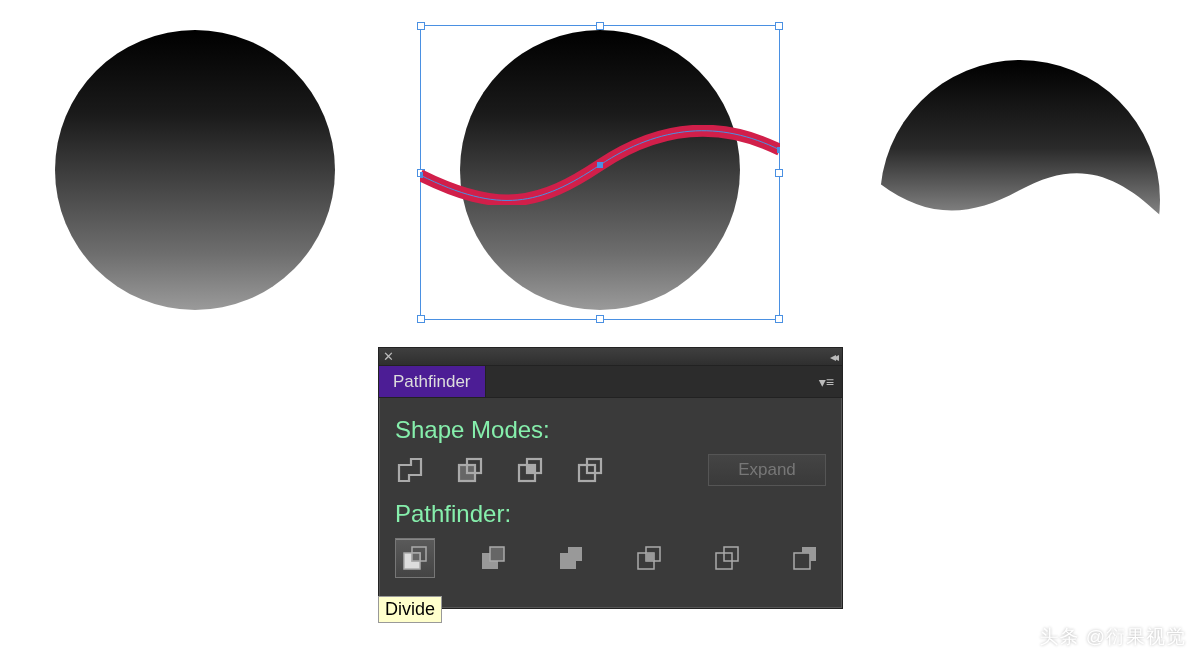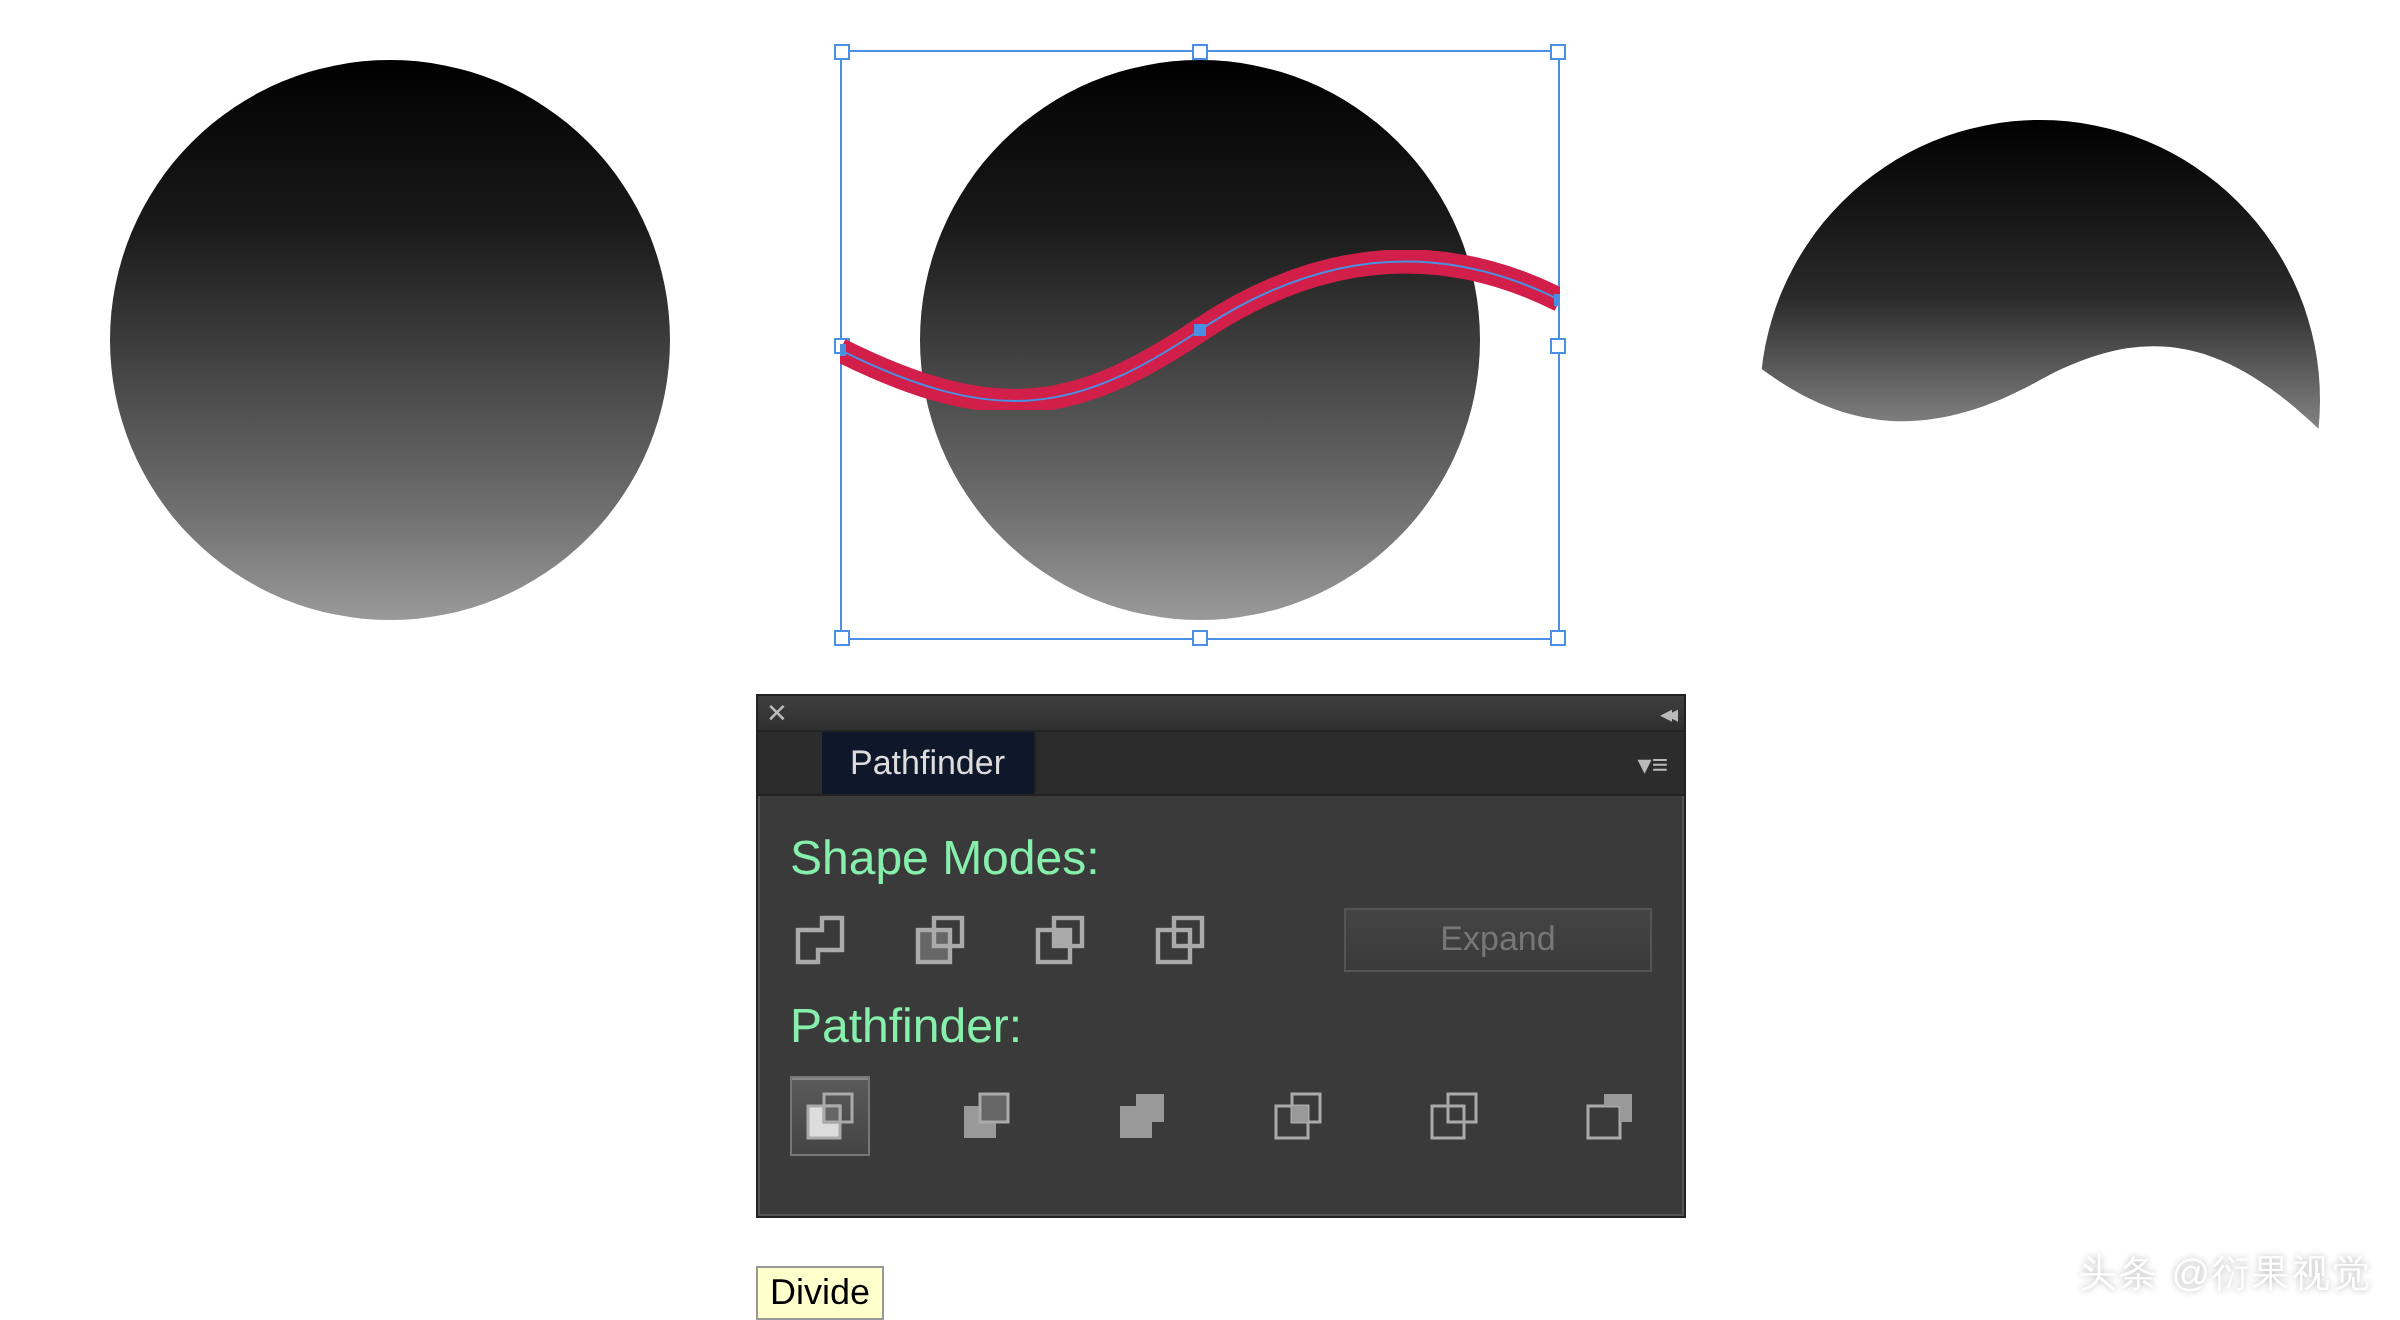--- a/index.html
+++ b/index.html
@@ -34,45 +34,45 @@
 
   .shape3-wrap { position: absolute; left: 875px; top: 50px; width: 290px; height: 160px; }
   .shape3-wrap svg { width: 100%; height: 100%; }
 
   
   .panel { position: absolute; left: 378px; top: 347px; width: 465px; background: #3a3a3a; border: 1px solid #222; box-shadow: 0 0 0 1px #555 inset; color: #ccc; font-size: 17px; }
   .panel-topbar { height: 18px; background: linear-gradient(#3f3f3f,#2f2f2f); border-bottom: 1px solid #222; position: relative; }
   .close-x { position: absolute; left: 4px; top: 1px; color: #bbb; font-size: 13px; cursor: pointer; }
   .collapse-arrows { position: absolute; right: 6px; top: 2px; color: #bbb; font-size: 12px; letter-spacing: -3px; }
   .tabbar { height: 32px; background: #2c2c2c; display: flex; align-items: stretch; border-bottom: 1px solid #222; position: relative; }
-  .tab { padding: 6px 14px 0 14px; background: #0f172a; color: #ddd; font-size: 17px; border-right: 1px solid #222; margin-left: 32px; }
+  .tab { padding: 6px 14px 0 14px; background: #4c1d95; color: #ddd; font-size: 17px; border-right: 1px solid #222; }
   .panel-menu { position: absolute; right: 8px; top: 8px; color: #bbb; font-size: 14px; }
 
   .panel-body { padding: 12px 16px 16px 16px; }
   .section-label { color: #86efac; margin: 6px 0 10px 0; font-size: 24px; }
   .row { display: flex; align-items: center; gap: 30px; margin-bottom: 14px; }
   .row.pf { gap: 38px; }
 
   .mode-btn { width: 30px; height: 30px; display: flex; align-items: center; justify-content: center; cursor: pointer; }
   .mode-btn svg { width: 28px; height: 28px; }
   .mode-btn .s1 { fill: none; stroke: #aaa; stroke-width: 2.2; }
   .mode-btn .s2 { fill: #666; stroke: #aaa; stroke-width: 2.2; }
   .mode-btn .s3 { fill: #aaa; }
 
-  .expand-btn { margin-left: auto; width: 154px; height: 32px; border: 1px solid #555; background: linear-gradient(#444,#3a3a3a); color: #777; font-size: 17px; display: flex; align-items: center; justify-content: center; cursor: default; }
+  .expand-btn { margin-left: auto; width: 118px; height: 32px; border: 1px solid #555; background: linear-gradient(#444,#3a3a3a); color: #777; font-size: 17px; display: flex; align-items: center; justify-content: center; cursor: default; }
 
   .pf-btn { width: 40px; height: 40px; display: flex; align-items: center; justify-content: center; cursor: pointer; border: 1px solid transparent; }
   .pf-btn.selected { background: linear-gradient(#5a5a5a,#444); border: 1px solid #777; box-shadow: inset 0 1px 0 #888; }
   .pf-btn svg { width: 28px; height: 28px; }
   .pf-btn .a { fill: #999; }
   .pf-btn .b { fill: #666; stroke: #aaa; stroke-width: 1.5; }
   .pf-btn .c { fill: none; stroke: #aaa; stroke-width: 1.5; }
   .pf-btn .d { fill: #ddd; stroke: #aaa; stroke-width: 1.5; }
 
-  .tooltip { position: absolute; left: 378px; top: 633px; background: #ffffcc; border: 1px solid #999; padding: 2px 6px; font-size: 18px; color: #000; }
+  .tooltip { position: absolute; left: 378px; top: 596px; background: #ffffcc; border: 1px solid #999; padding: 2px 6px; font-size: 18px; color: #000; }
 
   .watermark { position: absolute; right: 14px; bottom: 10px; color: #fff; font-size: 19px; text-shadow: 0 0 3px rgba(0,0,0,.3); letter-spacing: 1px; }
 </style>
 </head>
 <body>
 
 <div class="artboard">
   <div class="circle-grad shape1"></div>
 
   <div class="bbox">

